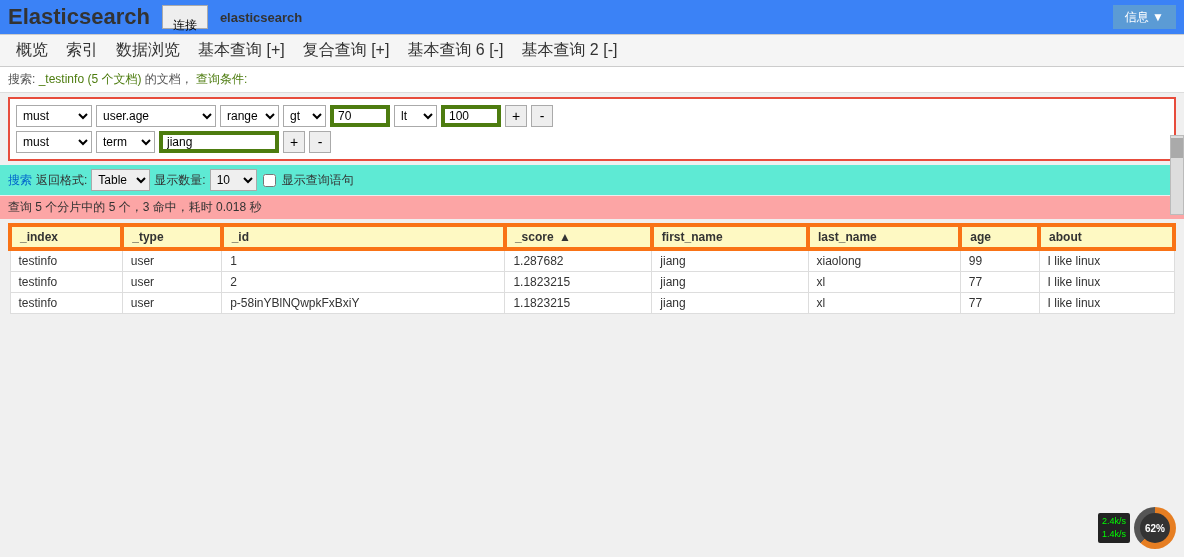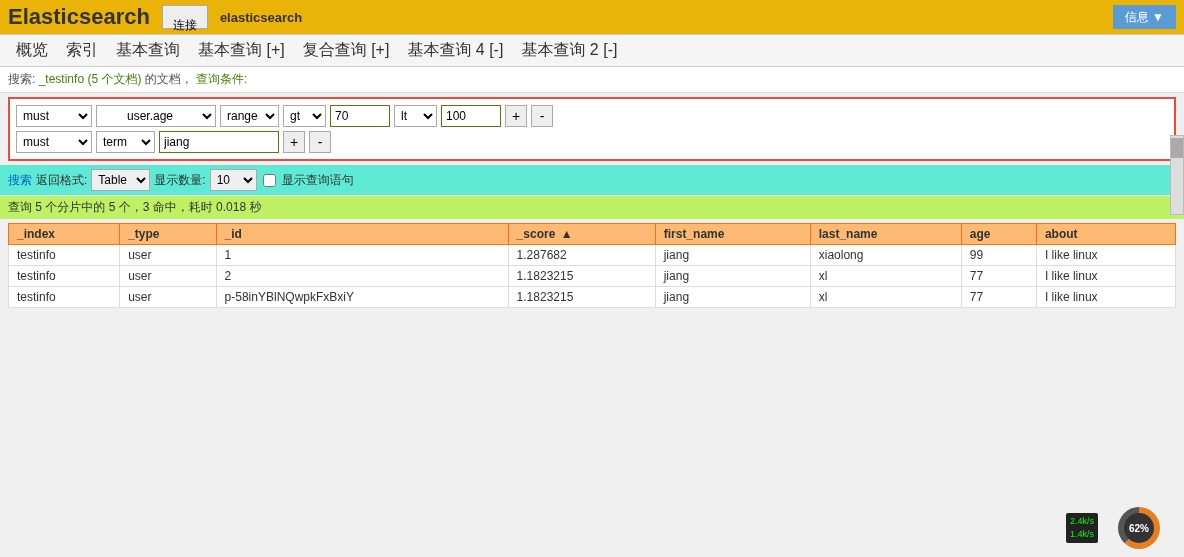--- a/index.html
+++ b/index.html
@@ -1,20 +1,20 @@
 <!DOCTYPE html>
 <html><head>
   <meta charset="utf-8">
   <style>
     * { box-sizing: border-box; margin: 0; padding: 0; }
     body { font-family: Arial, sans-serif; font-size: 12px; background: #f0f0f0; color: #333; }
 
     
     #top-bar {
-      display: flex; align-items: center; background: #eab308;
+      display: flex; align-items: center; background: #3b82f6;
       border-bottom: 1px solid #ccc; padding: 4px 8px; gap: 8px;
     }
     #app-title { font-size: 22px; font-weight: bold; color: #333; margin-right: 4px; }
     #url-input {
       width: 240px; padding: 2px 6px; border: 1px solid #aaa;
       font-size: 12px; height: 24px;
     }
     #connect-btn {
       padding: 11px 10px; background: #eee; border: 1px solid #aaa;
       cursor: pointer; font-size: 12px; height: 24px;
@@ -50,21 +50,21 @@
     #filter-box {
       border: 2px solid #e74c3c; margin: 4px 8px; padding: 6px; background: #fff;
     }
     .filter-row { display: flex; align-items: center; gap: 4px; margin-bottom: 4px; }
     .filter-row:last-child { margin-bottom: 0; }
     select.filter-sel {
       height: 22px; border: 1px solid #aaa; font-size: 12px;
       background: #fff; padding: 0 2px;
     }
     input.filter-input {
-      height: 22px; border: 1px solid #4d7c0f; font-size: 12px;
+      height: 22px; border: 4px solid #4d7c0f; font-size: 12px;
       padding: 0 4px;
     }
     .filter-btn {
       width: 22px; height: 22px; border: 1px solid #aaa; background: #eee;
       cursor: pointer; font-size: 14px; line-height: 1; display: flex;
       align-items: center; justify-content: center;
     }
 
     
     #controls-row {
@@ -72,52 +72,52 @@
       display: flex; align-items: center; gap: 4px; font-size: 12px;
     }
     #controls-row a { color: #0066cc; text-decoration: none; cursor: pointer; }
     #controls-row select {
       height: 22px; border: 1px solid #aaa; font-size: 12px; padding: 0 2px;
     }
     #controls-row input[type=checkbox] { margin: 0 2px; }
 
     
     #query-info {
-      padding: 3px 8px; font-size: 12px; color: #333; background: #bef264;
+      padding: 3px 8px; font-size: 12px; color: #333; background: #fca5a5;
     }
 
     
     #result-table {
       margin: 4px 8px; border-collapse: collapse; font-size: 12px;
       width: calc(100% - 16px);
     }
     #result-table th {
-      border: 1px solid #f97316; padding: 3px 8px; background: #fdba74;
+      border: 4px solid #f97316; padding: 3px 8px; background: #fef9c3;
       text-align: left; white-space: nowrap; cursor: pointer;
     }
     #result-table td {
       border: 1px solid #ddd; padding: 3px 8px; background: #fff;
       white-space: nowrap;
     }
     .sort-arrow { color: #333; margin-left: 2px; }
 
     
     #scrollbar-right {
       position: fixed; right: 0; top: 135px; width: 14px;
       height: 80px; background: #ddd; border: 1px solid #bbb;
     }
     #scrollbar-thumb {
       width: 12px; height: 20px; background: #aaa;
       margin: 2px auto;
     }
 
     
     #bottom-widget {
-      position: fixed; bottom: 8px; right: 24px;
-      display: flex; align-items: center; gap: 20px;
+      position: fixed; bottom: 8px; right: 8px;
+      display: flex; align-items: center; gap: 4px;
     }
     #speed-box {
       background: #222; color: #0f0; font-size: 9px;
       padding: 2px 4px; border-radius: 2px; line-height: 1.4;
     }
     #cpu-circle {
       width: 42px; height: 42px; border-radius: 50%;
       background: conic-gradient(#e67e22 0% 62%, #555 62% 100%);
       display: flex; align-items: center; justify-content: center;
       position: relative;
@@ -138,41 +138,41 @@
   <span id="cluster-name">elasticsearch</span>
   <button id="info-btn">
     <span>信息</span>
     <span>▼</span>
   </button>
 </div>
 
 <div id="nav-bar">
   <a class="nav-item">概览</a>
   <a class="nav-item">索引</a>
-  <a class="nav-item">基本查询</a>
+  <a class="nav-item">数据浏览</a>
   <a class="nav-item">基本查询 [+]</a>
   <a class="nav-item">复合查询 [+]</a>
-  <a class="nav-item">基本查询 4 [-]</a>
+  <a class="nav-item">基本查询 6 [-]</a>
   <a class="nav-item">基本查询 2 [-]</a>
 </div>
 
 <div id="search-bar">
   <span>搜索:</span>
   <a>_testinfo (5 个文档)</a>
   <span> 的文档，</span>
   <a>查询条件:</a>
 </div>
 
 <div id="filter-box">
 
   <div class="filter-row">
     <select class="filter-sel">
       <option>must</option><option>should</option><option>must_not</option>
     </select>
-    <select class="filter-sel" style="width:120px;text-align:center;">
+    <select class="filter-sel" style="width:120px;">
       <option>user.age</option><option>user.first_name</option><option>user.last_name</option>
     </select>
     <select class="filter-sel">
       <option>range</option><option>term</option><option>match</option>
     </select>
     <select class="filter-sel">
       <option>gt</option><option>gte</option><option>lt</option><option>lte</option>
     </select>
     <input class="filter-input" type="text" value="70" style="width: 60px;">
     <select class="filter-sel">

